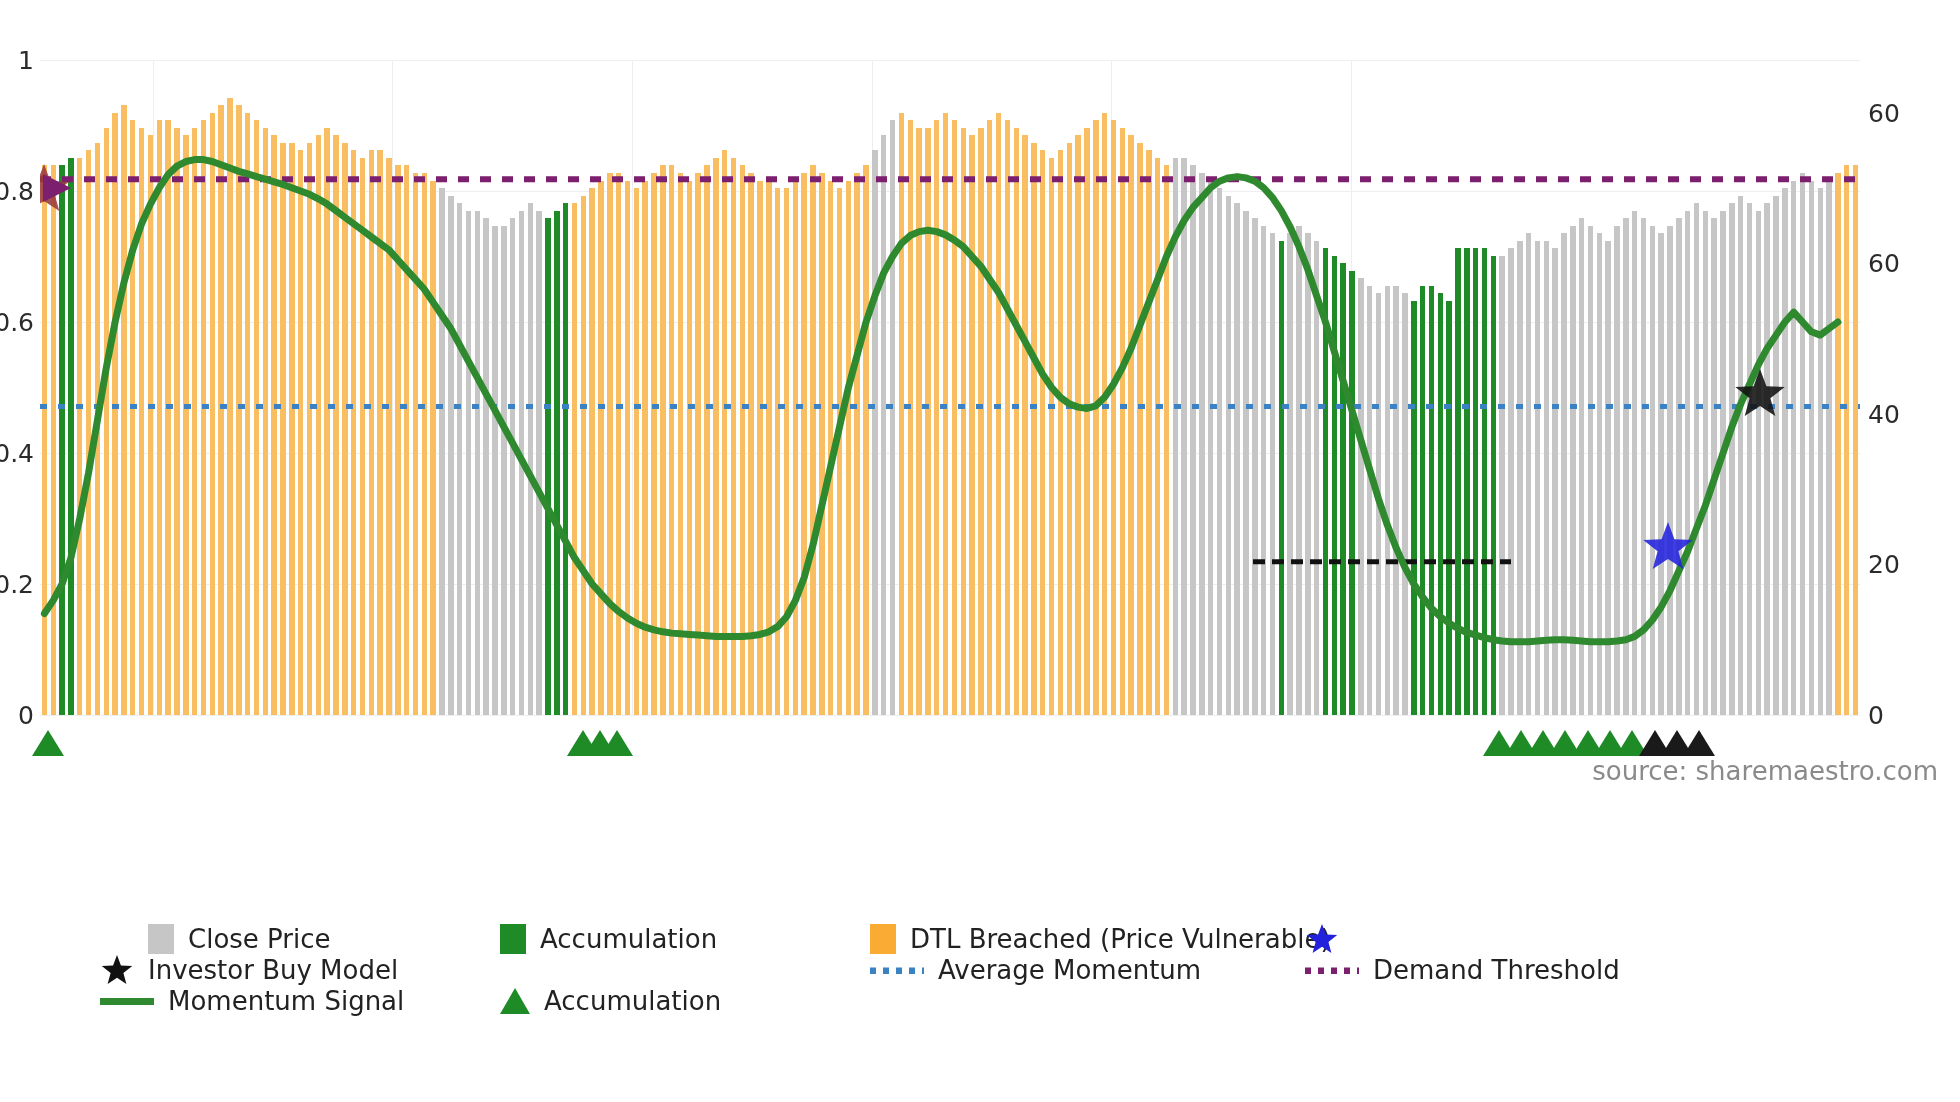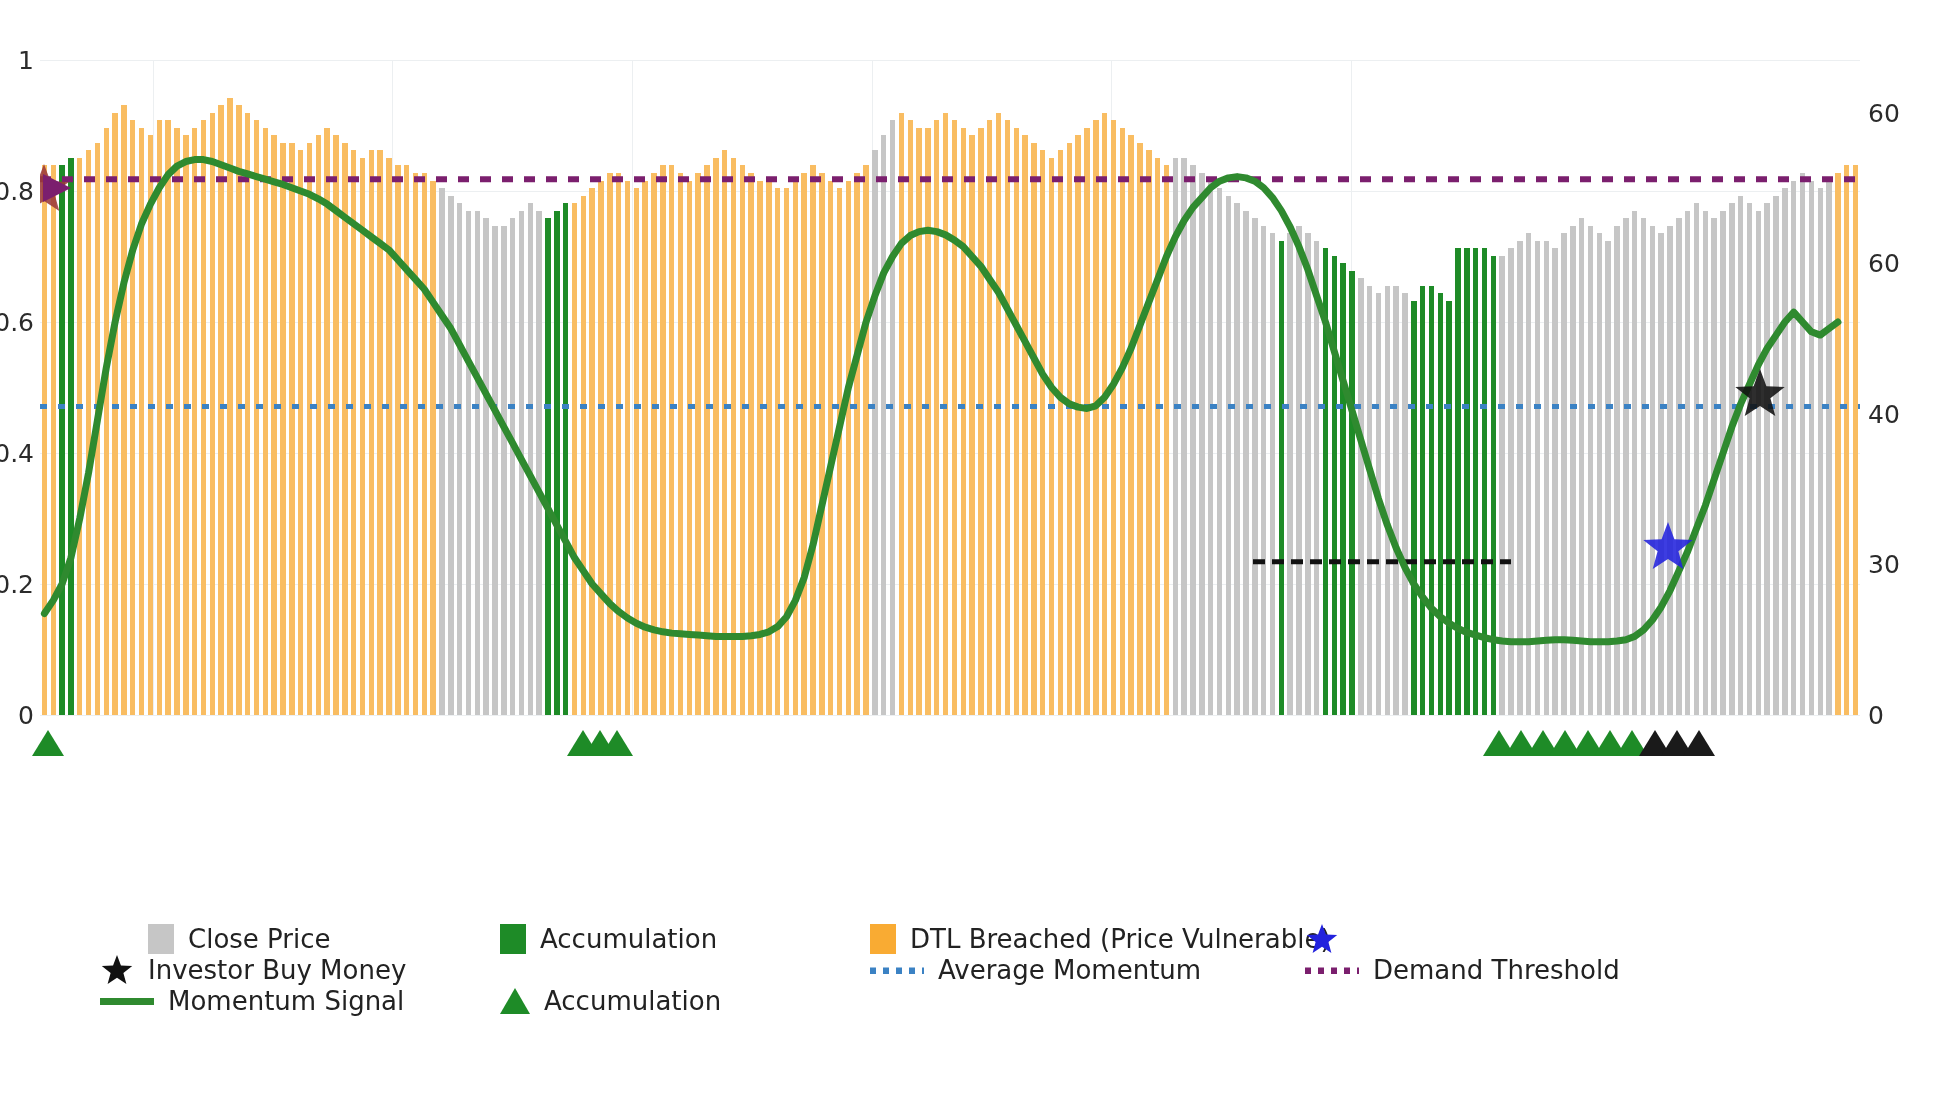--- a/index.html
+++ b/index.html
@@ -97,21 +97,21 @@
       <div class="ytick-left" style="top:655.0px;">0</div>
       <div class="ytick-left" style="top:524.0px;">0.2</div>
       <div class="ytick-left" style="top:393.0px;">0.4</div>
       <div class="ytick-left" style="top:262.0px;">0.6</div>
       <div class="ytick-left" style="top:131.0px;">0.8</div>
       <div class="ytick-left" style="top:0.0px;">1</div>
     </div>
 
   <div id="yaxis-right">
       <div class="ytick-right" style="top:655.0px;">0</div>
-      <div class="ytick-right" style="top:504.4px;">30</div>
+      <div class="ytick-right" style="top:504.4px;">20</div>
       <div class="ytick-right" style="top:353.9px;">40</div>
       <div class="ytick-right" style="top:203.3px;">60</div>
       <div class="ytick-right" style="top:52.7px;">60</div>
     </div>
 
   <div id="plot">
     <div id="gridlines">
         <div class="gridline" style="top:655.0px;"></div>
         <div class="gridline" style="top:524.0px;"></div>
         <div class="gridline" style="top:393.0px;"></div>
@@ -356,20 +356,21 @@
       <div class="tri" style="left:1487px;top:12px;border-bottom:26px solid #1e8b27;"></div>
       <div class="tri" style="left:1509px;top:12px;border-bottom:26px solid #1e8b27;"></div>
       <div class="tri" style="left:1532px;top:12px;border-bottom:26px solid #1e8b27;"></div>
       <div class="tri" style="left:1554px;top:12px;border-bottom:26px solid #1e8b27;"></div>
       <div class="tri" style="left:1576px;top:12px;border-bottom:26px solid #1e8b27;"></div>
       <div class="tri" style="left:1599px;top:12px;border-bottom:26px solid #1a1a1a;"></div>
       <div class="tri" style="left:1621px;top:12px;border-bottom:26px solid #1a1a1a;"></div>
       <div class="tri" style="left:1643px;top:12px;border-bottom:26px solid #1a1a1a;"></div>
     </div>
 
+  <div id="source">source: sharemaestro.com</div>
 
   <div id="legend">
       <div class="legend-item" style="left:0px;top:0px;padding-left:48px;">
         <span class="lg-swatch" style="background:#c6c6c6;"></span>
         <span class="legend-label">Close Price</span>
       </div>
       <div class="legend-item" style="left:400px;top:0px;">
         <span class="lg-swatch" style="background:#1e8b27;"></span>
         <span class="legend-label">Accumulation</span>
       </div>
@@ -379,21 +380,21 @@
       </div>
       <div class="legend-item" style="left:1205px;top:0px;">
         <svg width="34" height="34" viewBox="0 0 34 34">
           <path d="M17.00,2.00L20.95,12.56L32.22,13.06L23.39,20.08L26.40,30.94L17.00,24.72L7.60,30.94L10.61,20.08L1.78,13.06L13.05,12.56Z" fill="#2222dd"></path>
         </svg>
       </div>
       <div class="legend-item" style="left:0px;top:31px;">
         <svg width="34" height="34" viewBox="0 0 34 34">
           <path d="M17.00,2.00L20.95,12.56L32.22,13.06L23.39,20.08L26.40,30.94L17.00,24.72L7.60,30.94L10.61,20.08L1.78,13.06L13.05,12.56Z" fill="#111111"></path>
         </svg>
-        <span class="legend-label">Investor Buy Money</span>
+        <span class="legend-label">Investor Buy Model</span>
       </div>
       <div class="legend-item" style="left:1205px;top:31px;">
         <svg class="lg-dotline" width="54" height="8">
           <line x1="0" y1="4" x2="54" y2="4" stroke="#7b1f6e" stroke-width="7" stroke-dasharray="6 7"></line>
         </svg>
         <span class="legend-label">Demand Threshold</span>
       </div>
       <div class="legend-item" style="left:770px;top:31px;">
         <svg class="lg-dotline" width="54" height="8">
           <line x1="0" y1="4" x2="54" y2="4" stroke="#3b82c4" stroke-width="7" stroke-dasharray="6 7"></line>

